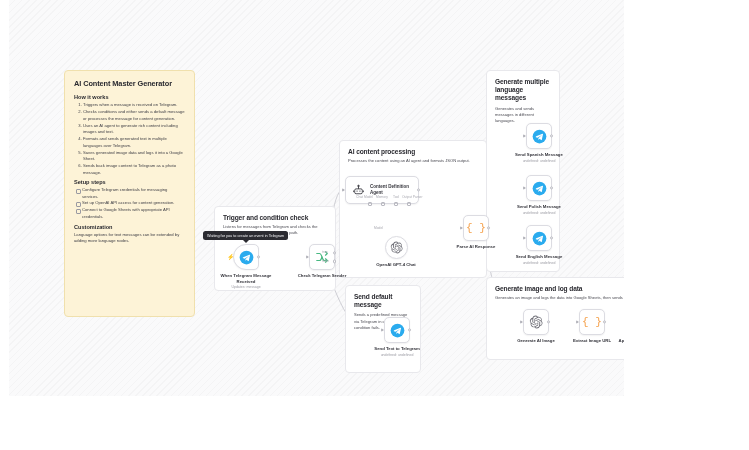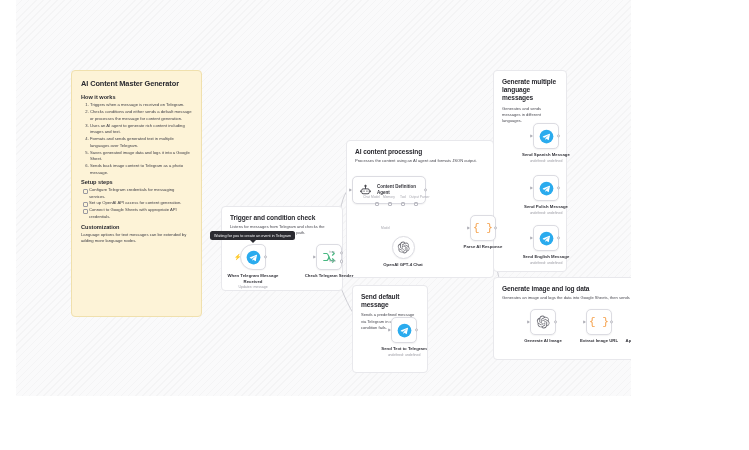--- a/index.html
+++ b/index.html
@@ -4,21 +4,21 @@
 <style>
   * { box-sizing: border-box; margin: 0; padding: 0; }
   html, body {
     width: 749px; height: 450px;
     font-family: "Liberation Sans", sans-serif;
     background: #ffffff;
     overflow: hidden;
   }
   #canvas {
     position: absolute;
-    left: 16px; top: 0;
+    left: 9px; top: 0;
     width: 615px; height: 396px;
     background-color: #fafafb;
     background-image: repeating-linear-gradient(
       -45deg,
       rgba(0,0,0,0.022) 0px,
       rgba(0,0,0,0.022) 1px,
       rgba(0,0,0,0) 1px,
       rgba(0,0,0,0) 5px
     );
     overflow: hidden;

